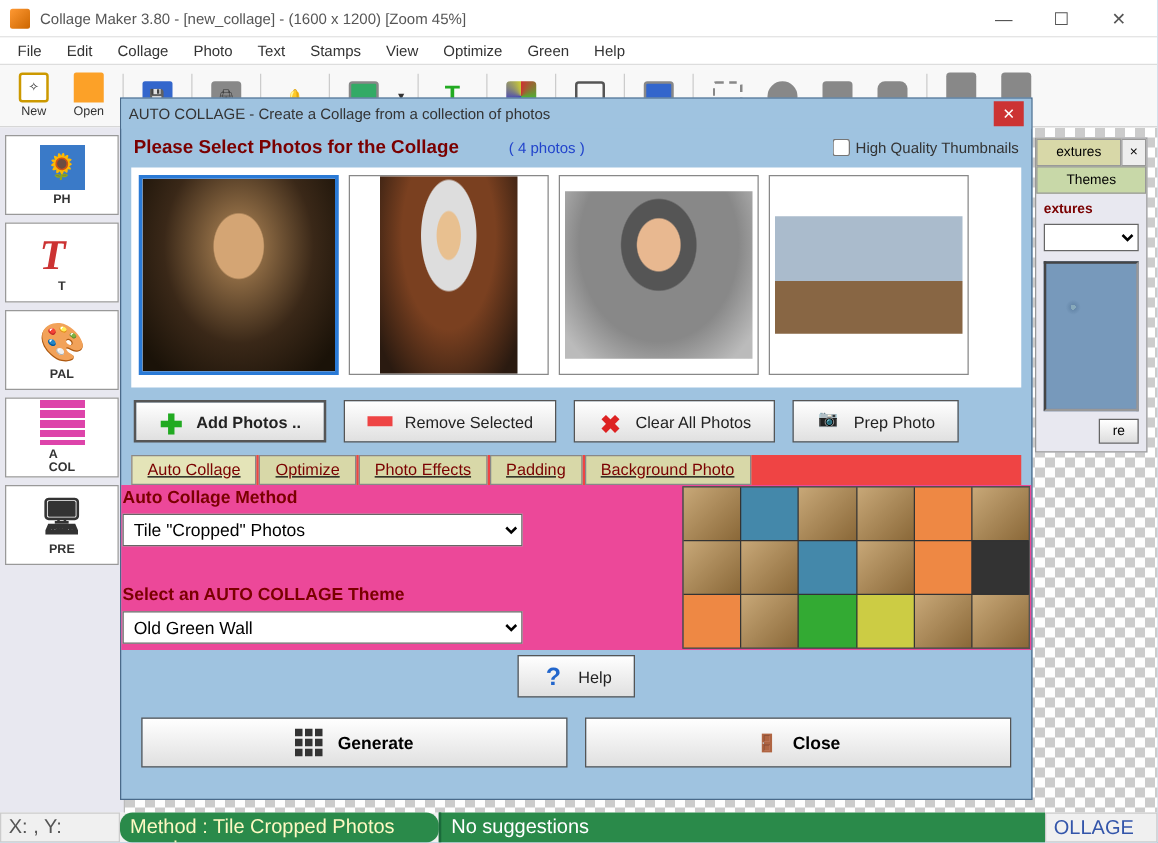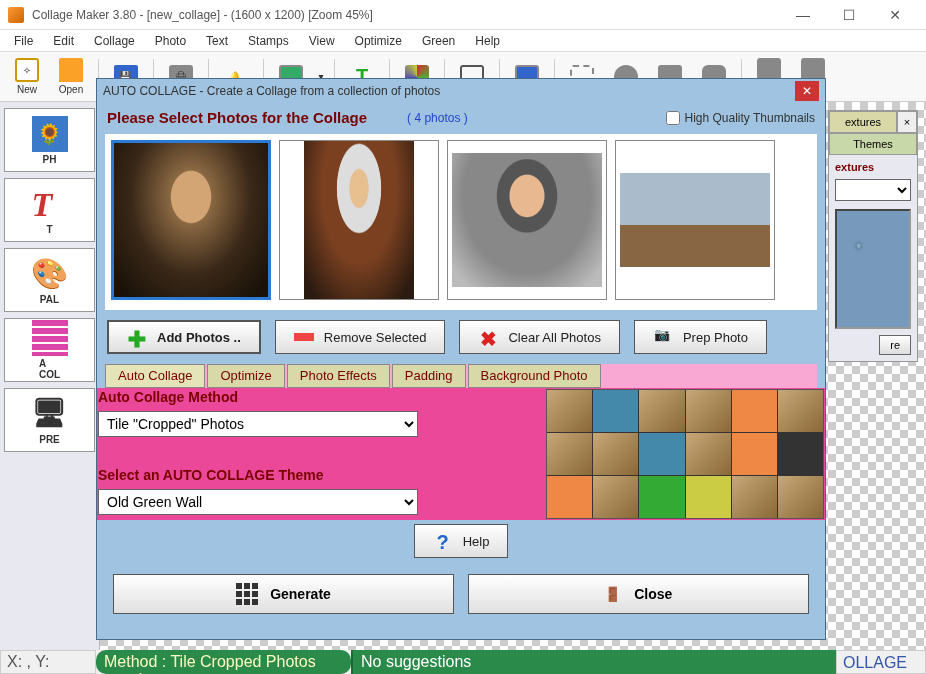--- a/index.html
+++ b/index.html
@@ -57,21 +57,21 @@
 .thumbs { height:176px; background:#fff; margin:2px 8px 6px 8px; padding:6px; display:flex; gap:8px;}
 .thumb { width:160px; height:160px; border:1px solid #888; display:flex; align-items:center; justify-content:center; background:#fff; overflow:hidden;}
 .thumb.sel { border:3px solid #2a7ad6;}
 .thumbimg { width:100%; height:100%; }
 
 .btnrow { display:flex; gap:14px; padding:4px 10px; }
 .abtn { height:34px; border:1px solid #555; background:linear-gradient(#fff,#e0e0e0); display:flex; align-items:center; gap:10px; padding:0 18px; font-size:13px; color:#222;}
 .abtn.bold { font-weight:bold; border:2px solid #555;}
 .abtn .aicon { width:20px; height:20px;}
 
-.tabs { display:flex; margin:6px 8px 0 8px; background:#f9a8d4; height:24px;}
+.tabs { display:flex; margin:6px 8px 0 8px; background:#ef4444; height:24px;text-decoration:underline;}
 .tab { padding:3px 12px; font-size:13px; color:#7a0000; background:#d8d8a8; border:1px solid #888; margin-right:2px;}
 .tab.active { background:#e4e4b8;}
 
 .tabbody { background:#ec4899; padding:1px; display:flex; gap:16px;}
 .tb-left { flex:1; display:flex; flex-direction:column; gap:6px;}
 .tb-label { font-size:14px; font-weight:bold; color:#7a0000;}
 .tb-select { height:26px; border:1px solid #666; background:#fff; font-size:14px; padding:2px 4px; width:320px;}
 .tb-right { width:278px; height:130px; border:1px solid #555; display:grid; grid-template-columns:repeat(6,1fr); grid-template-rows:repeat(3,1fr); gap:1px; background:#333;}
 .tb-right div { background:linear-gradient(135deg,#c8a878,#8a6838);}
 .helprow { display:flex; justify-content:center; padding:4px 0 10px 0;}

